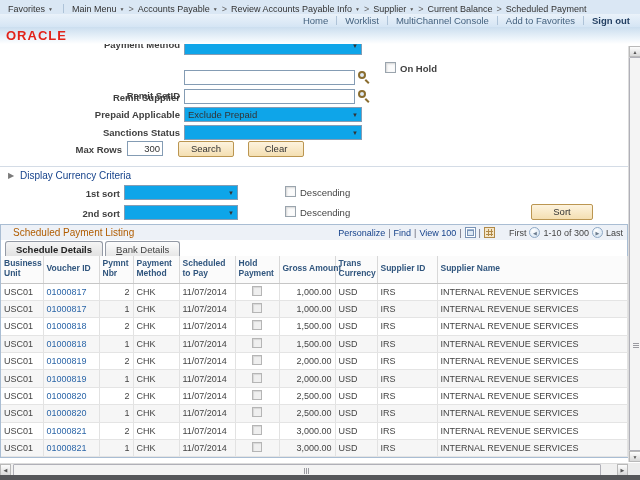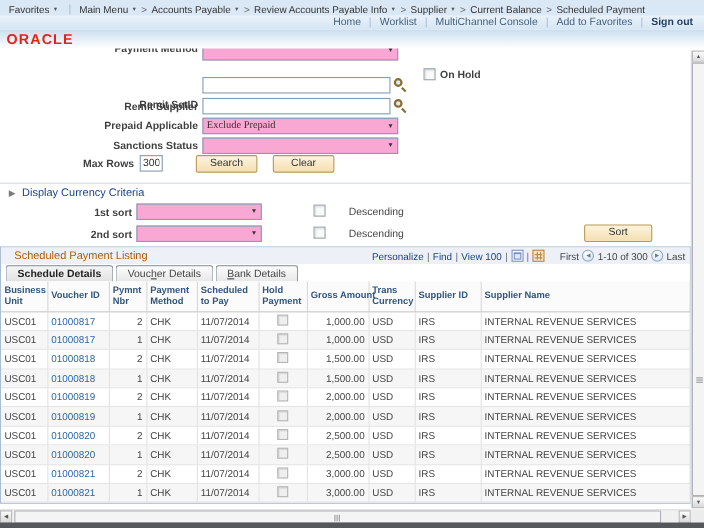--- a/index.html
+++ b/index.html
@@ -21,27 +21,27 @@
   .hlink-sep{width:1px;height:9px;background:#aec3d8;margin:0 8px;}
   .hlink.last{font-weight:bold;color:#1f3c5f;}
   .logo-bar{position:absolute;top:27px;left:0;width:640px;height:17px;
             background:linear-gradient(#cbdeef,#eef5fb 70%,#ffffff);}
   .oracle{position:absolute;left:6px;top:1px;color:#e2231a;font-weight:bold;font-size:13px;
           letter-spacing:1px;}
   
   .flabel{position:absolute;width:180px;text-align:right;font-weight:bold;color:#3f3f3f;font-size:9.5px;}
   .tbox{position:absolute;height:15px;border:1px solid #849cb4;background:#fff;font-size:9.5px;
         font-family:"Liberation Sans",sans-serif;padding:0 2px;color:#333;}
-  .dd{position:absolute;height:15px;border:1px solid #849cb4;background:#f9a8d4;font-size:9.5px;
-      color:#333;padding:1px 14px 0 3px;font-family:Liberation Serif, serif;}
+  .dd{position:absolute;height:15px;border:1px solid #849cb4;background:#0ea5e9;font-size:9.5px;
+      color:#333;padding:1px 14px 0 3px;}
   .dd .dd-caret{position:absolute;right:3px;top:4px;font-size:6px;color:#333;}
   .cb{position:absolute;width:11px;height:11px;border:1px solid #9aa4ad;background:#fbfbfb;
       box-shadow:inset 1px 1px 2px rgba(0,0,0,.15);}
   .cblabel{position:absolute;font-size:9.5px;color:#3f3f3f;font-weight:bold;}
-  .cblabel.normal{font-weight:normal;color:#444;margin-left:17px;}
+  .cblabel.normal{font-weight:normal;color:#444;}
   .btn{position:absolute;height:16px;border:1px solid #bb9651;border-radius:2px;
        background:linear-gradient(#fdf3de,#f4dfb2);font-size:9.5px;color:#333;text-align:center;
        line-height:14px;cursor:default;}
   .mag{position:absolute;width:13px;height:13px;}
   .mag .lens{position:absolute;left:0;top:0;width:8px;height:8px;border:2px solid #8a6d2f;
              border-radius:50%;background:#dfeaf5;}
   .mag .handle{position:absolute;left:8px;top:8px;width:5px;height:2px;background:#8a6d2f;
                transform:rotate(45deg);transform-origin:0 0;}
   .hrule{position:absolute;left:0;width:628px;height:1px;background:#d4dce6;}
   .dcc-arrow{position:absolute;font-size:8px;color:#7a7a7a;}
@@ -209,21 +209,21 @@
     <span class="dd-caret">▼</span>
   </div>
 
   <div class="flabel" style="left:0;top:127px;">Sanctions Status</div>
   <div class="dd" style="left:184px;top:125px;width:178px;">
     <span></span>
     <span class="dd-caret">▼</span>
   </div>
 
   <div class="flabel" style="left:0;top:144px;width:122px;padding-left:12px;">Max Rows</div>
-  <input class="tbox" style="left: 127px; top: 141px; width: 21px; text-align: right;" value="300">
+  <input class="tbox" style="left: 127px; top: 141px; width: 36px; text-align: right;" value="300">
   <div class="btn" style="left:178px;top:141px;width:56px;">Search</div>
   <div class="btn" style="left:248px;top:141px;width:56px;">Clear</div>
 
   <div class="hrule" style="top:166px;"></div>
 
   <div class="dcc-arrow" style="left:8px;top:171px;">▶</div>
   <div class="dcc-title" style="left:20px;top:170px;">Display Currency Criteria</div>
 
   <div class="flabel" style="left:0;top:188px;width:120px;">1st sort</div>
   <div class="dd" style="left:124px;top:185px;width:114px;">
@@ -257,21 +257,20 @@
         <span style="width:14px;"></span>
         <span class="pgtext">First</span>
         <span class="pgbtn">◀</span>
         <span class="pgtext">1-10 of 300</span>
         <span class="pgbtn">▶</span>
         <span class="pgtext">Last</span>
       </span>
     </div>
     <div class="tabs-row" id="tabs-row">
         <div class="tab active">Schedule Details</div>
-        <div class="tab">Vouc<u>h</u>er Details</div>
         <div class="tab"><u>B</u>ank Details</div>
       </div>
     <table class="grid">
       <colgroup>
         <col style="width:42px">
           <col style="width:56px">
           <col style="width:34px">
           <col style="width:46px">
         <col style="width:56px">
           <col style="width:44px">

